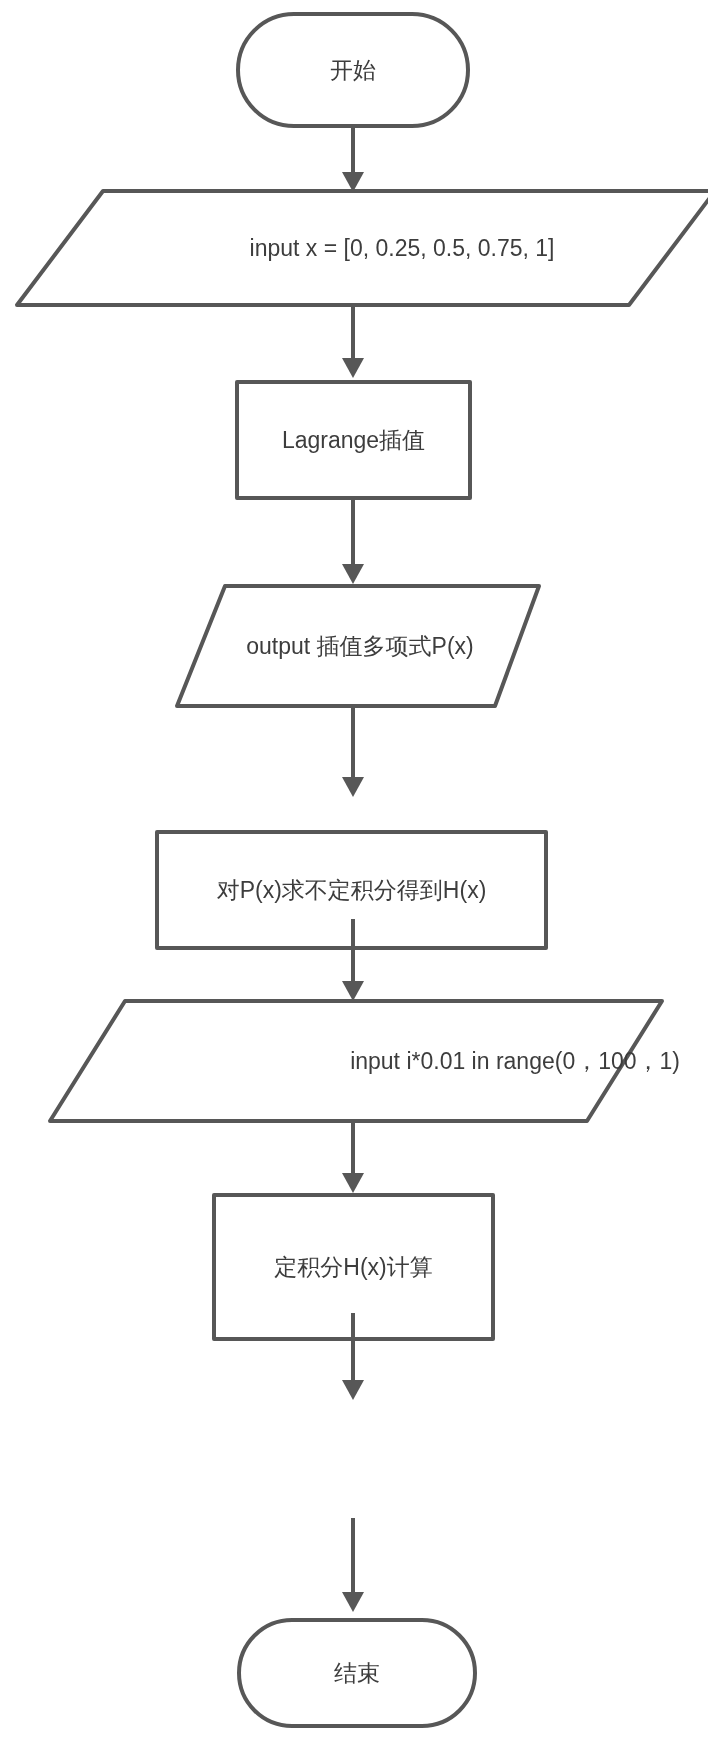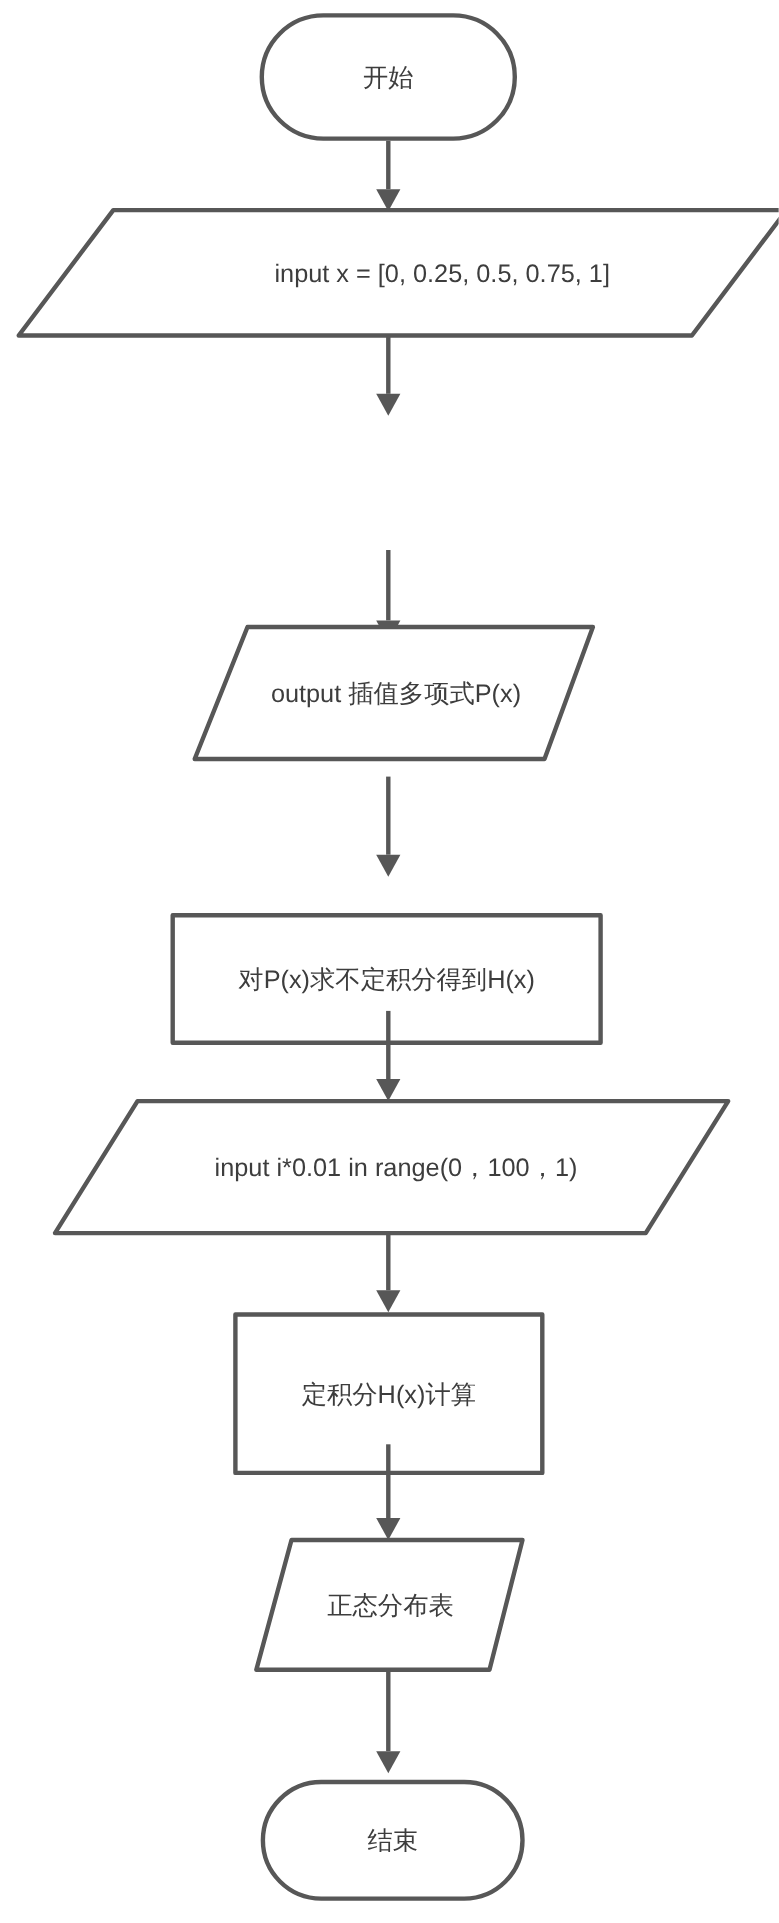--- a/index.html
+++ b/index.html
@@ -38,74 +38,71 @@
       <polygon points="91,4 703,4 617,118 5,118"></polygon>
     </svg>
     <span class="lbl">input x = [0, 0.25, 0.5, 0.75, 1]</span>
   </div>
 
   <div>
     <div class="edge-line" style="left:351px;top:305px;height:53px;"></div>
     <div class="edge-head" style="left:342px;top:358px;"></div>
   </div>
 
+  <div class="node process" style="left:235px;top:380px;width:237px;height:120px;">
+    <span class="lbl">Lagrange插值</span>
+  </div>
 
   <div>
     <div class="edge-line" style="left:351px;top:500px;height:64px;"></div>
     <div class="edge-head" style="left:342px;top:564px;"></div>
   </div>
 
-  <div class="pnode" style="left:170px;top:566px;width:380px;height:128px;">
+  <div class="pnode" style="left:170px;top:582px;width:380px;height:128px;">
     <svg width="380" height="128" viewBox="0 0 380 128">
       <polygon points="55,4 369,4 325,124 7,124"></polygon>
     </svg>
     <span class="lbl">output 插值多项式P(x)</span>
   </div>
 
   <div>
     <div class="edge-line" style="left:351px;top:706px;height:71px;"></div>
     <div class="edge-head" style="left:342px;top:777px;"></div>
   </div>
 
   <div class="node process" style="left:155px;top:799px;width:393px;height:120px;margin-top:31px;">
     <span class="lbl">对P(x)求不定积分得到H(x)</span>
   </div>
 
   <div>
     <div class="edge-line" style="left:351px;top:919px;height:62px;"></div>
     <div class="edge-head" style="left:342px;top:981px;"></div>
   </div>
 
-  <div class="pnode" style="left:40px;top:997px;width:640px;height:128px;">
+  <div class="pnode" style="left:40px;top:997px;width:640px;height:128px;justify-content:flex-end;">
     <svg width="640" height="128" viewBox="0 0 640 128">
       <polygon points="85,4 622,4 547,124 10,124"></polygon>
     </svg>
     <span class="lbl">input i*0.01 in range(0，100，1)</span>
   </div>
 
   <div>
     <div class="edge-line" style="left:351px;top:1121px;height:52px;"></div>
     <div class="edge-head" style="left:342px;top:1173px;"></div>
   </div>
 
   <div class="node process" style="left:212px;top:1193px;width:283px;height:148px;">
     <span class="lbl">定积分H(x)计算</span>
   </div>
 
   <div>
     <div class="edge-line" style="left:351px;top:1313px;height:67px;"></div>
     <div class="edge-head" style="left:342px;top:1380px;"></div>
   </div>
 
-  <div class="pnode" style="left:225px;top:1396px;width:260px;height:126px;">
-    <svg width="260" height="126" viewBox="0 0 260 126">
-      <polygon points="40,4 250,4 220,122 8,122"></polygon>
-    </svg>
-    <span class="lbl">正态分布表</span>
-  </div>
 
   <div>
     <div class="edge-line" style="left:351px;top:1518px;height:74px;"></div>
     <div class="edge-head" style="left:342px;top:1592px;"></div>
   </div>
 
   <div class="node terminator" style="left:237px;top:1618px;width:240px;height:110px;border-radius:61px;">
     <span class="lbl">结束</span>
   </div>
 

